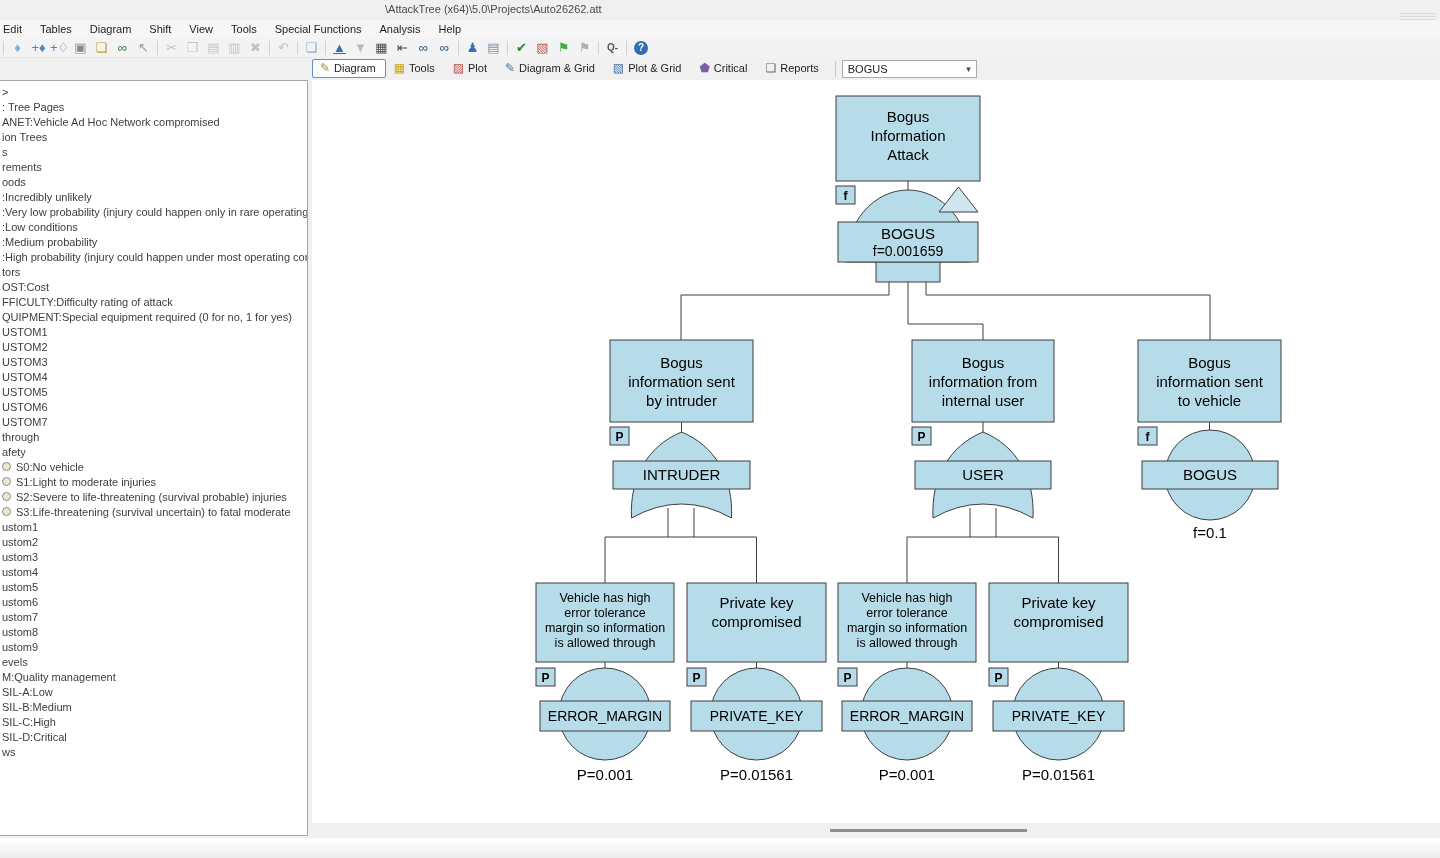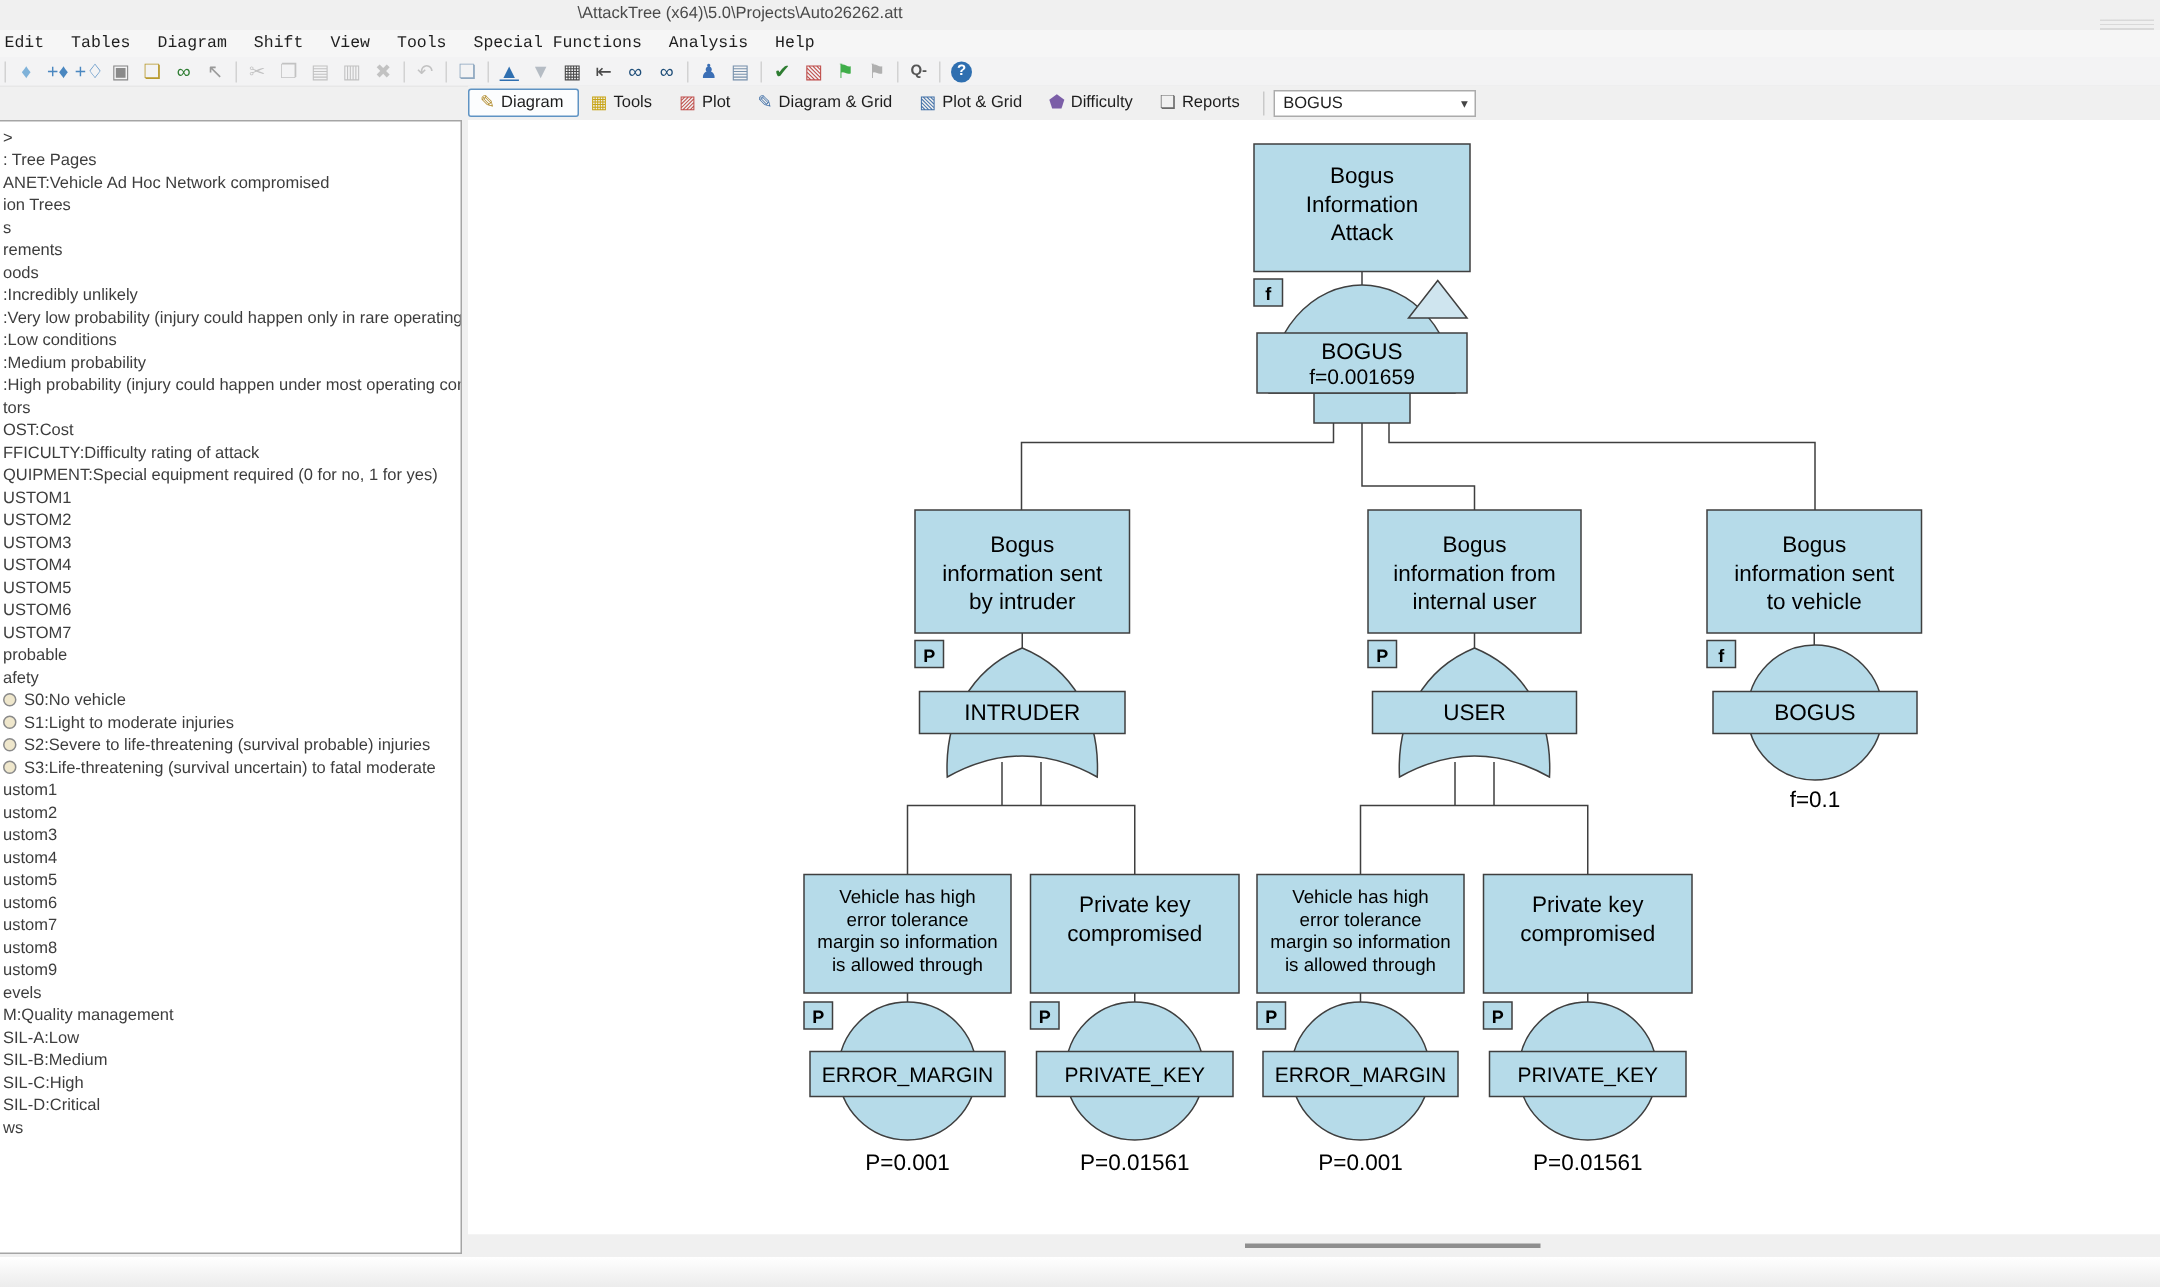--- a/index.html
+++ b/index.html
@@ -5,21 +5,21 @@
   * { margin:0; padding:0; box-sizing:border-box; }
   html,body { width:1440px; height:858px; }
   body { position:relative; background:#f0f0f0; font-family:"Liberation Sans",sans-serif; overflow:hidden; }
 
   .titlebar { position:absolute; top:0; left:0; width:1440px; height:20px; background:#f0f0f0; }
   .title-text { position:absolute; left:385px; top:3px; font-size:11px; color:#4a4a4a; }
   .stripes { position:absolute; right:4px; top:13px; width:36px; height:7px;
              background:repeating-linear-gradient(0deg,#d9d9d9 0 1px,transparent 1px 3px); }
 
   .menubar { position:absolute; top:20px; left:0; width:1440px; height:18px; background:#f6f6f6;
-             display:flex; align-items:center;font-family:Liberation Mono, monospace; }
+             display:flex; align-items:center; }
   .menu-item { font-size:11px; color:#1e1e1e; padding:0 9px; cursor:default; }
   .menu-item:first-child { padding-left:3px; }
 
   .toolbar { position:absolute; top:38px; left:0; width:1440px; height:20px; background:#f3f3f4;
              border-bottom:1px solid #e7e7e7; display:flex; align-items:center; }
   .tb-icon { width:21px; text-align:center; font-size:13px; line-height:18px; cursor:default; }
   .tb-icon.disabled { opacity:.4; }
   .tb-icon.small-text { font-size:10px; font-weight:bold; }
   .tb-icon.eject { text-decoration:underline; }
   .tb-icon.round { width:14px; height:14px; margin:0 4px; border-radius:50%; background:#2f6fb0;
@@ -184,21 +184,21 @@
     <div class="side-item">
       <span>USTOM5</span>
     </div>
     <div class="side-item">
       <span>USTOM6</span>
     </div>
     <div class="side-item">
       <span>USTOM7</span>
     </div>
     <div class="side-item">
-      <span>probable</span>
+      <span>through</span>
     </div>
     <div class="side-item">
       <span>afety</span>
     </div>
     <div class="side-item">
       <span class="side-dot"></span>
       <span>S0:No vehicle</span>
     </div>
     <div class="side-item">
       <span class="side-dot"></span>
@@ -279,21 +279,21 @@
       <div class="tab">
         <span class="tab-icon" style="color: rgb(68, 114, 168);">✎</span>
         <span>Diagram &amp; Grid</span>
       </div>
       <div class="tab">
         <span class="tab-icon" style="color: rgb(68, 114, 168);">▧</span>
         <span>Plot &amp; Grid</span>
       </div>
       <div class="tab">
         <span class="tab-icon" style="color: rgb(123, 94, 167);">⬟</span>
-        <span>Difficulty</span>
+        <span>Critical</span>
       </div>
       <div class="tab">
         <span class="tab-icon" style="color: rgb(106, 106, 106);">❏</span>
         <span>Reports</span>
       </div>
     </div>
   <div class="tab-sep"></div>
   <div class="tree-select">
     <span>BOGUS</span>
     <span class="caret">▾</span>

